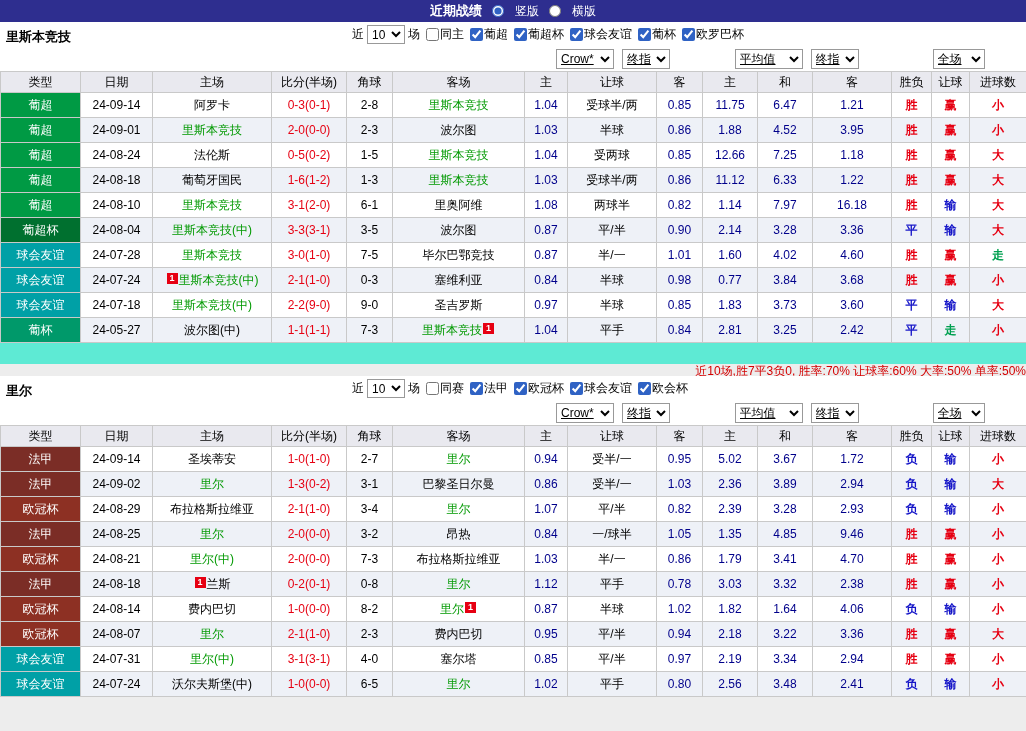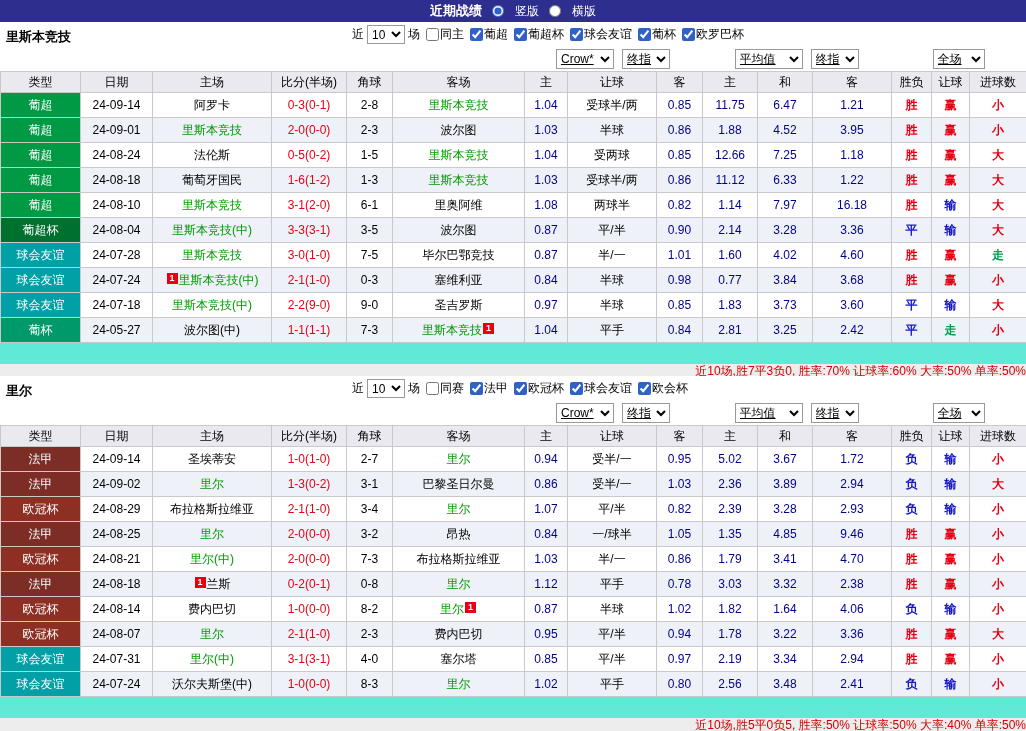--- a/index.html
+++ b/index.html
@@ -534,21 +534,21 @@
           <tr>
             <td class="league" style="background: rgb(141, 48, 35);">欧冠杯</td>
             <td>24-08-07</td>
             <td><span class="tgreen">里尔</span></td>
             <td class="score">2-1(1-0)</td>
             <td>2-3</td>
             <td><span>费内巴切</span></td>
             <td class="odds">0.95</td>
             <td class="hcap">平/半</td>
             <td class="odds">0.94</td>
-            <td class="odds">1.78</td>
+            <td class="odds">2.18</td>
             <td class="odds">3.22</td>
             <td class="odds">3.36</td>
             <td class="res" style="color: rgb(230, 0, 18);">胜</td>
             <td class="res" style="color: rgb(230, 0, 18);">赢</td>
             <td class="res" style="color: rgb(230, 0, 18);">大</td>
           </tr>
           <tr>
             <td class="league" style="background: rgb(0, 160, 166);">球会友谊</td>
             <td>24-07-31</td>
             <td><span class="tgreen">里尔(中)</span></td>
@@ -563,29 +563,28 @@
             <td class="odds">2.94</td>
             <td class="res" style="color: rgb(230, 0, 18);">胜</td>
             <td class="res" style="color: rgb(230, 0, 18);">赢</td>
             <td class="res" style="color: rgb(230, 0, 18);">小</td>
           </tr>
           <tr>
             <td class="league" style="background: rgb(0, 160, 166);">球会友谊</td>
             <td>24-07-24</td>
             <td><span>沃尔夫斯堡(中)</span></td>
             <td class="score">1-0(0-0)</td>
-            <td>8-3</td>
+            <td>6-5</td>
             <td><span class="tgreen">里尔</span></td>
             <td class="odds">1.02</td>
             <td class="hcap">平手</td>
             <td class="odds">0.80</td>
             <td class="odds">2.56</td>
             <td class="odds">3.48</td>
             <td class="odds">2.41</td>
             <td class="res" style="color: rgb(21, 21, 200);">负</td>
             <td class="res" style="color: rgb(21, 21, 200);">输</td>
             <td class="res" style="color: rgb(230, 0, 18);">小</td>
           </tr>
         </tbody>
       </table>
-      <div class="summary">近10场,胜5平0负5, 胜率:50% 让球率:50% 大率:40% 单率:50%</div>
     </div>
   </div>
 
 </body></html>

